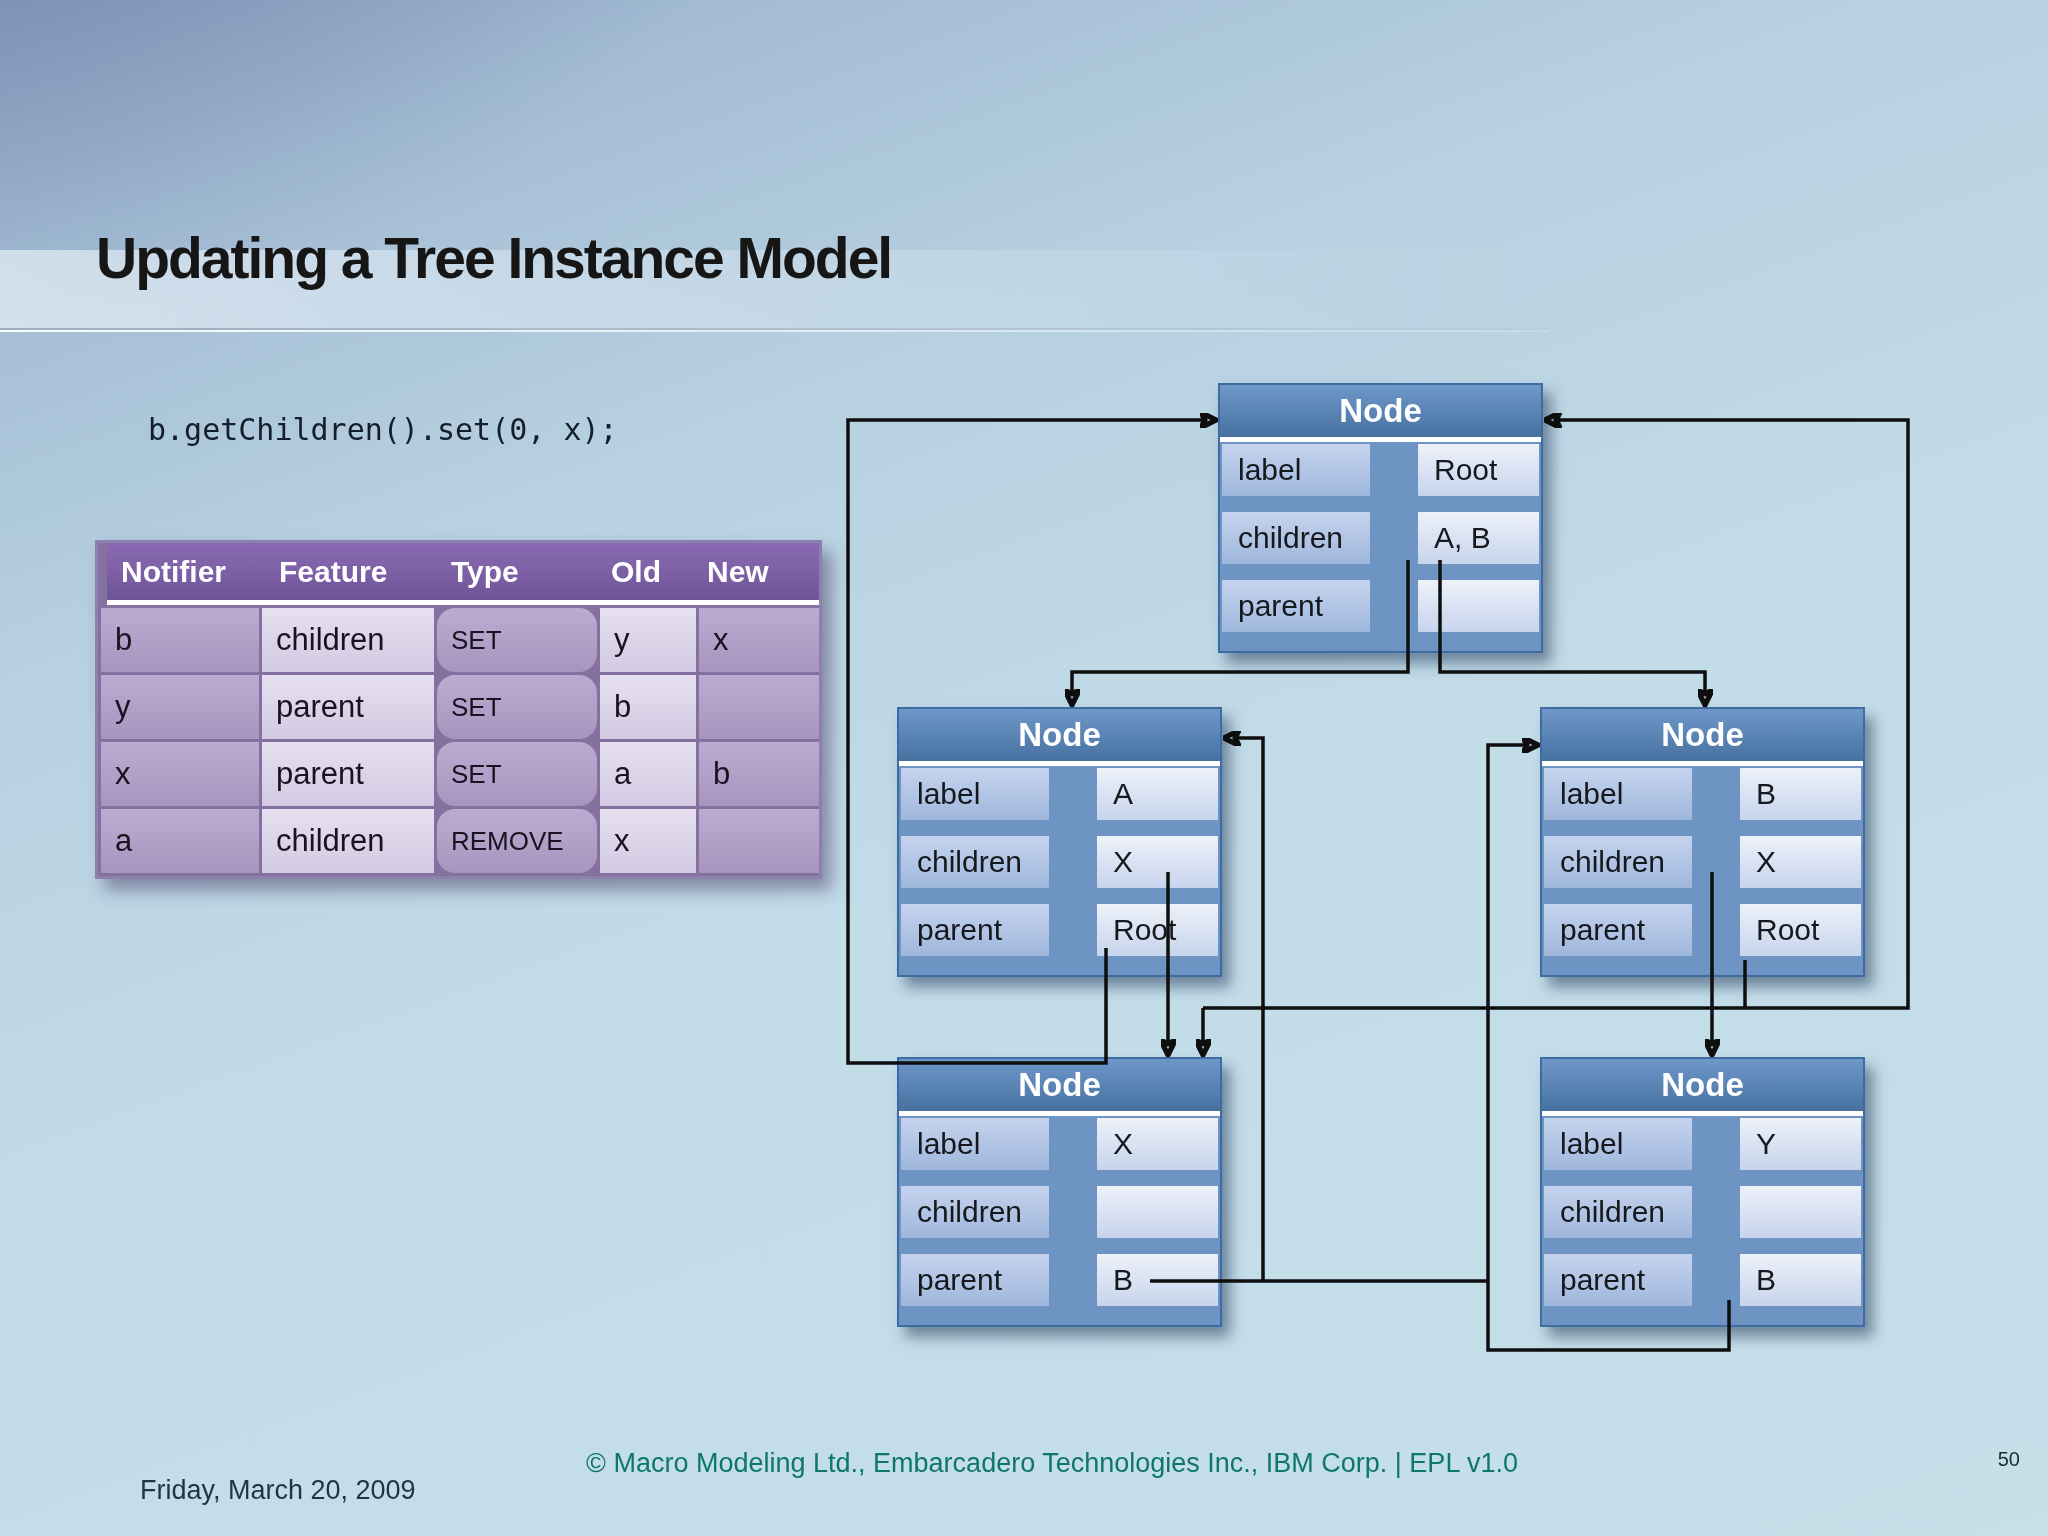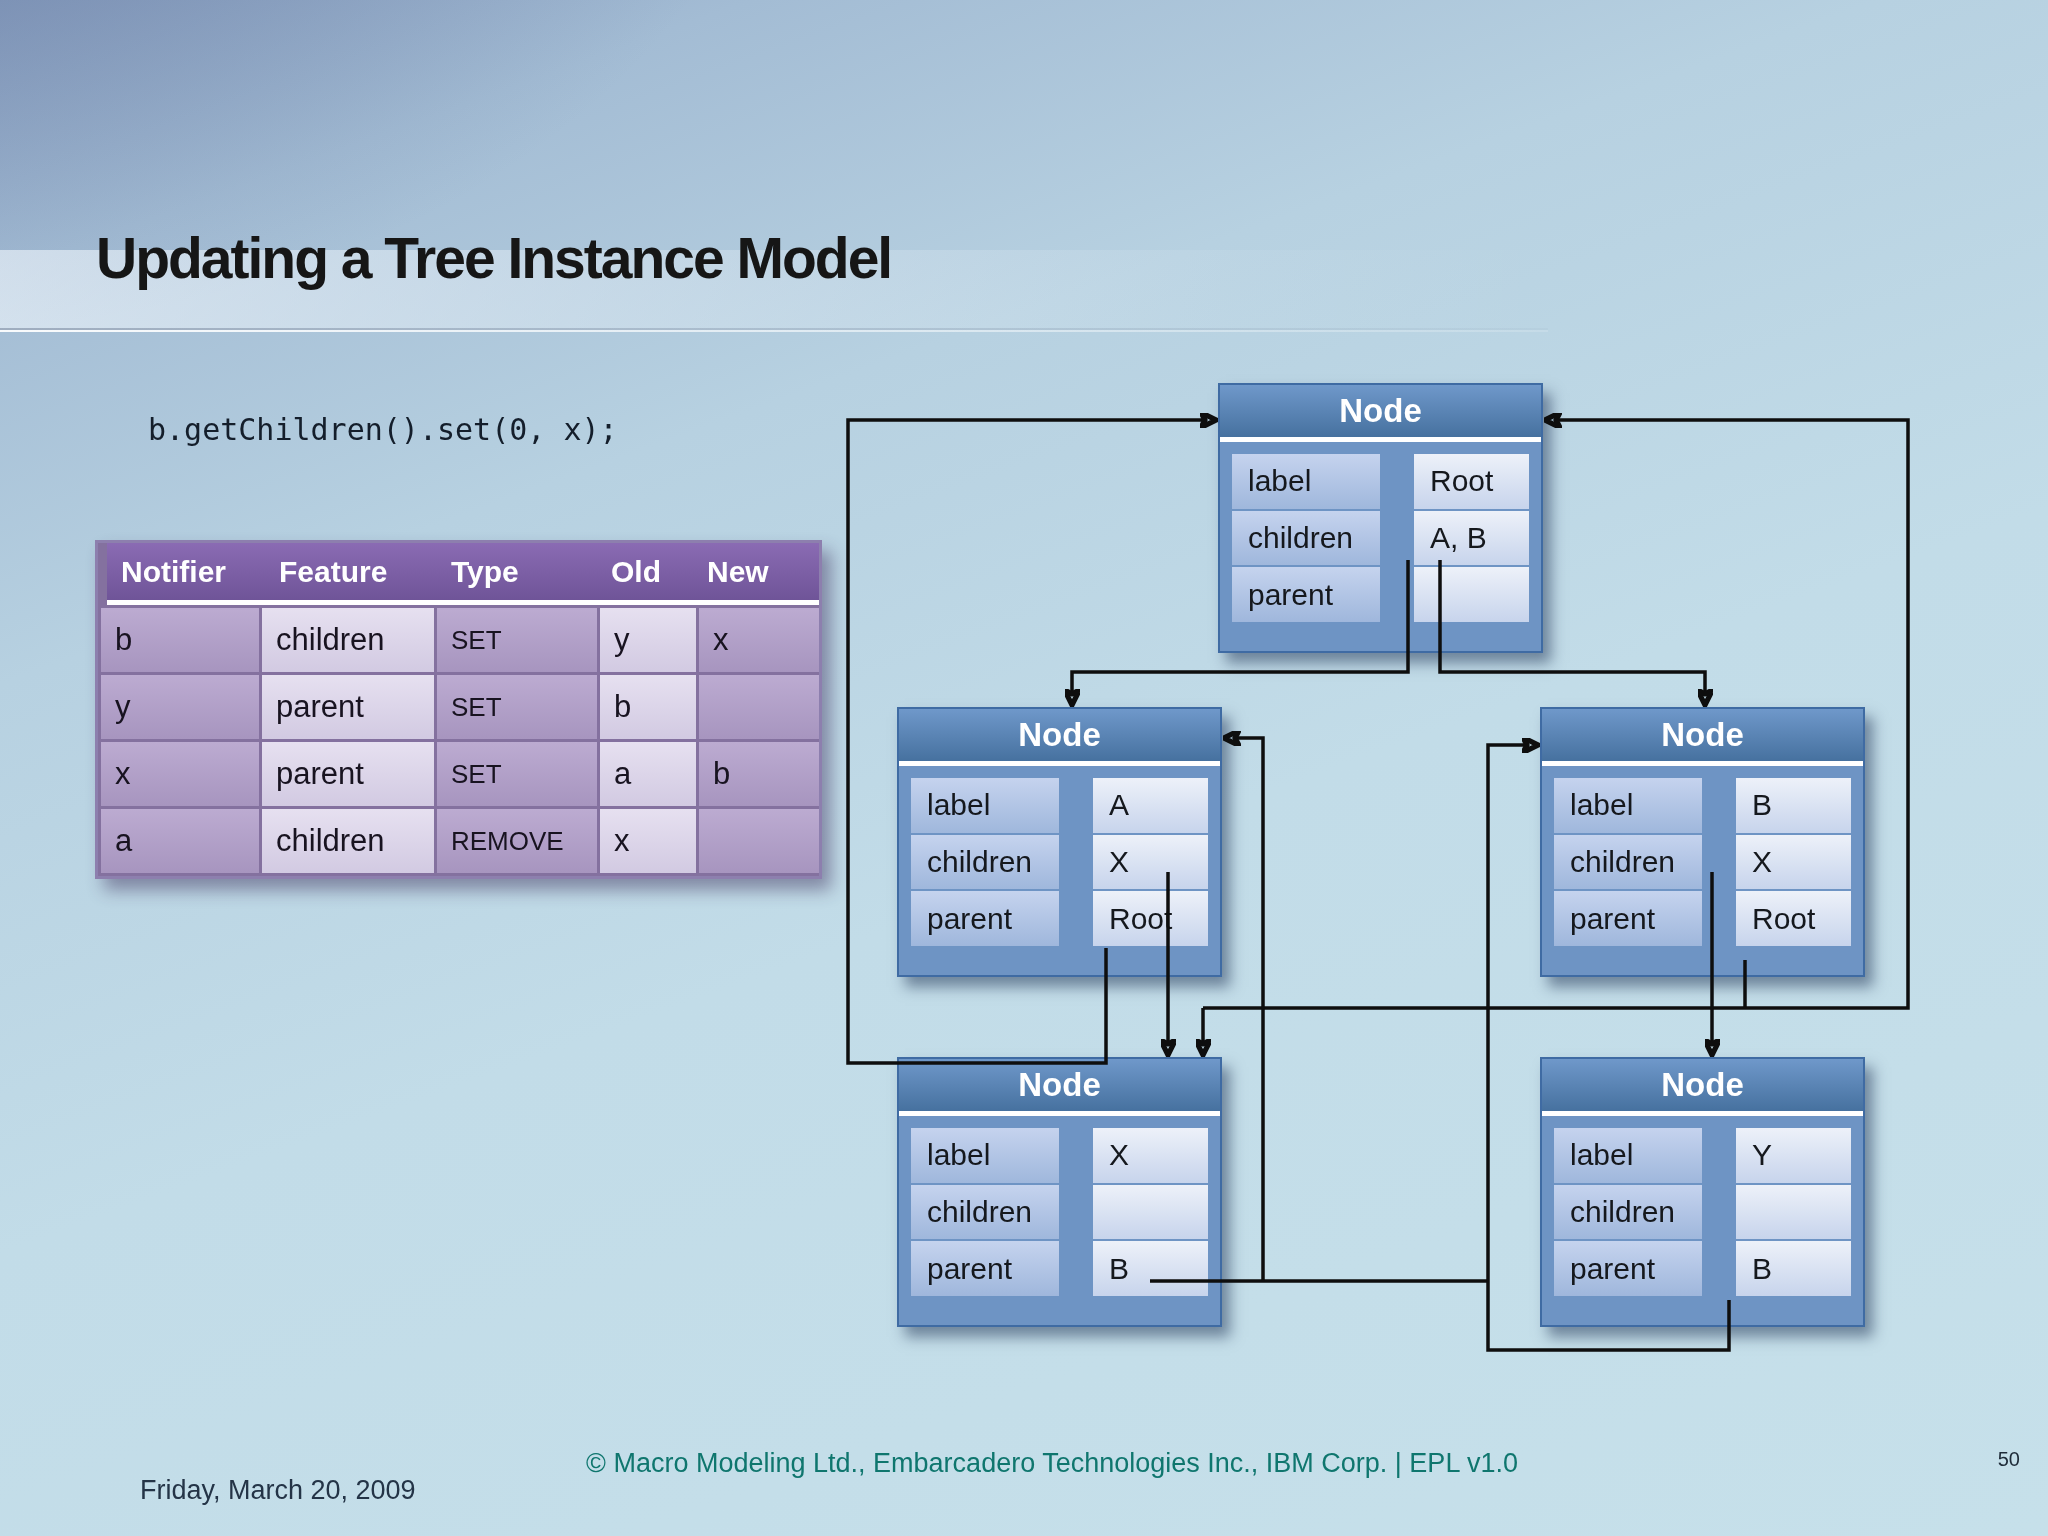--- a/index.html
+++ b/index.html
@@ -49,37 +49,37 @@
     color:#fff; font-weight:bold; font-size:30px;margin-left:9px;
   }
   .ptable-header > div { padding-left:14px; }
   .ptable-body {
     display:grid; grid-template-columns:158px 172px 160px 96px 120px;
     grid-auto-rows:64px; gap:3px; padding:3px; background:#84719f;
   }
   .pcell { display:flex; align-items:center; padding-left:14px; font-size:31px; color:#181320; }
   .pcell.dark  { background:linear-gradient(#bcabd1,#a795bf); }
   .pcell.light { background:linear-gradient(#e6e0f0,#d2cae2); }
-  .pcell.type  { font-size:26px; }
+  .pcell.type  { font-size:26px;border-radius:18px; }
 
   
   .node {
     position:absolute; width:325px; height:270px;
     border:2px solid #3f6ba3; background:#6e94c4;
     box-shadow:8px 10px 13px rgba(25,45,80,.5);
   }
   .node-header {
     height:57px; display:flex; align-items:center; justify-content:center;
     background:linear-gradient(#6f98ca,#46719f);
     border-bottom:5px solid #ffffff;
     color:#fff; font-weight:bold; font-size:33px;
   }
   .node-body {
     display:grid; grid-template-columns:148px 1fr; grid-auto-rows:1fr;
-    gap:2px; padding:12px; background:#6e94c4; height:192px;
+    gap:16px; padding:2px; background:#6e94c4; height:192px;
   }
   .ncell { display:flex; align-items:center; padding-left:16px; font-size:30px; color:#15181d; }
   .ncell.l { background:linear-gradient(#c5d3ee,#9fb7dc); }
   .ncell.r { background:linear-gradient(#edf1f9,#c7d4ec);margin-left:32px; }
 
   .node-root { left:1218px; top:383px; }
   .node-a    { left:897px;  top:707px; }
   .node-b    { left:1540px; top:707px; }
   .node-x    { left:897px;  top:1057px; }
   .node-y    { left:1540px; top:1057px; }

